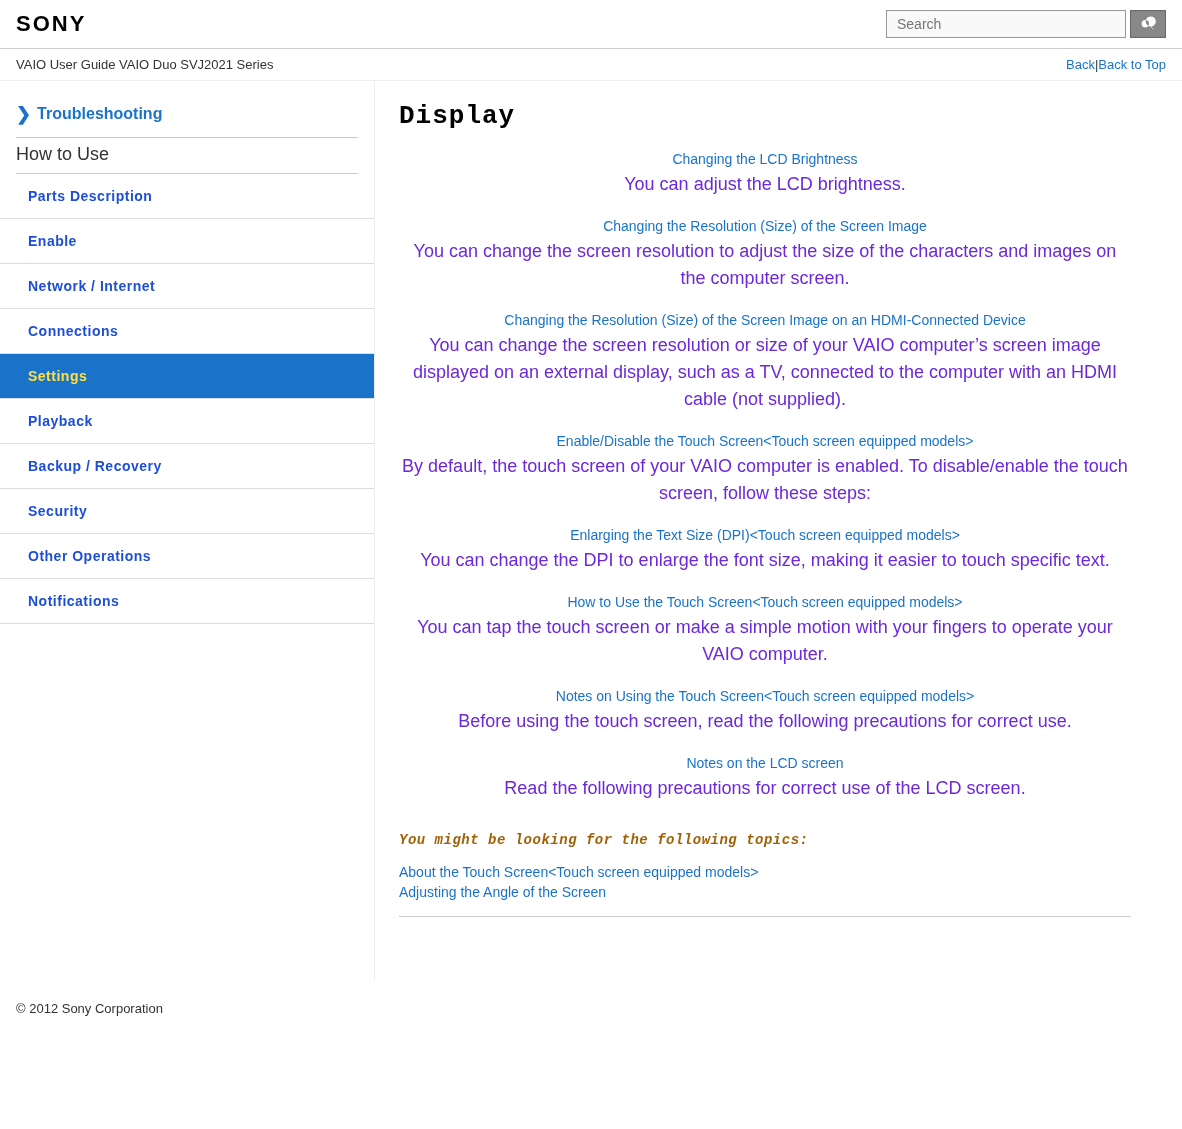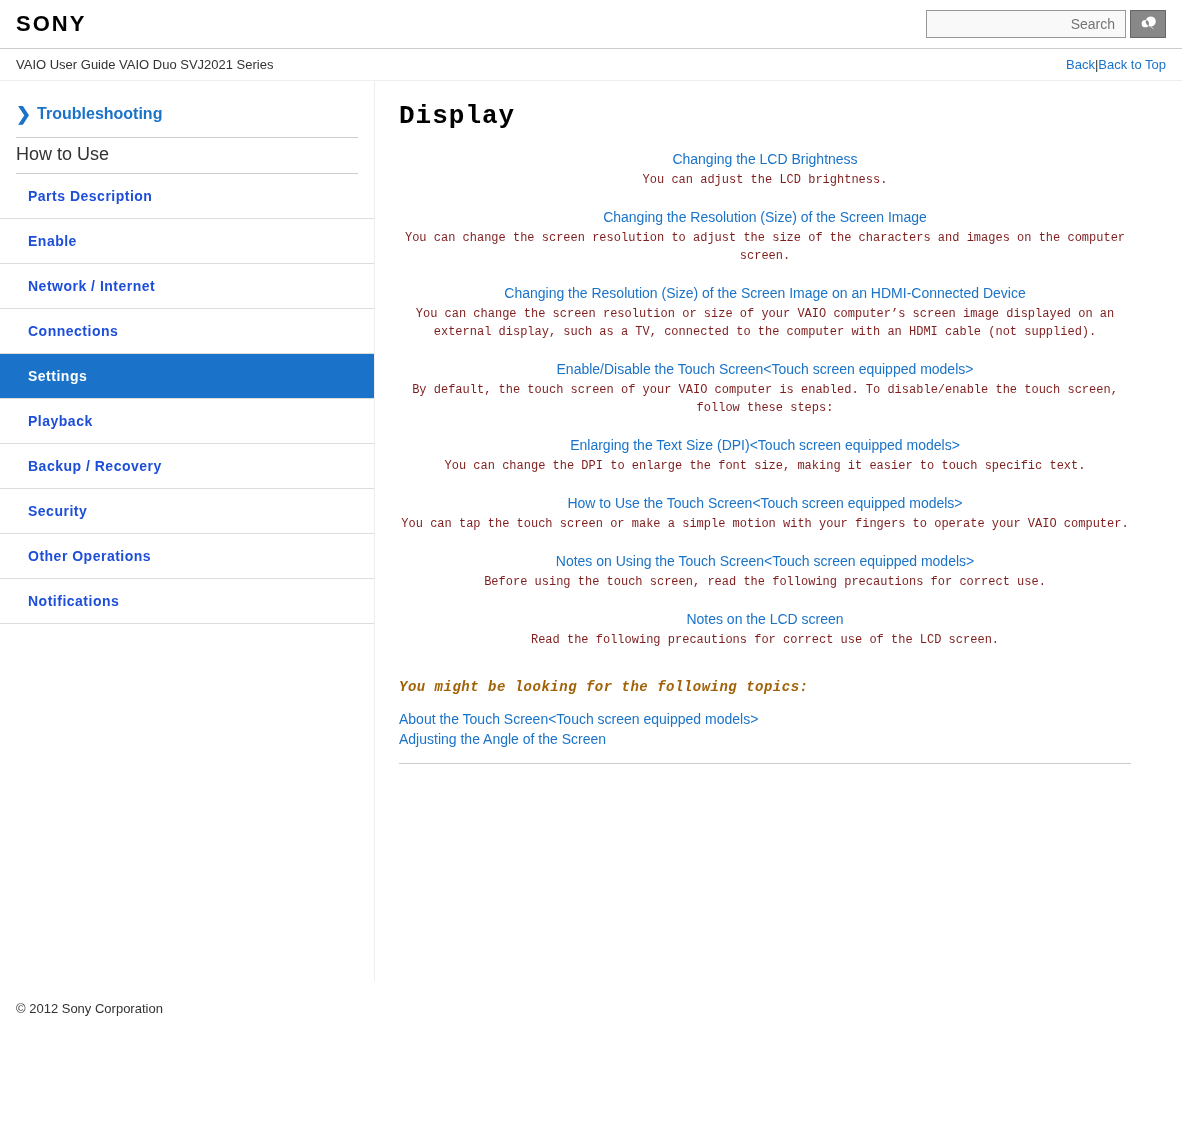--- a/index.html
+++ b/index.html
@@ -19,27 +19,26 @@
       letter-spacing: 2px;
       color: #000;
       font-family: 'Arial Black', sans-serif;
     }
     #search-area {
       display: flex;
       align-items: center;
       gap: 4px;
     }
     #search-input {
-      width: 200px;
+      width: 240px;
       padding: 5px 10px;
       border: 1px solid #999;
       font-size: 14px;
       color: #999;
       background: #f9f9f9;
-      text-align: right;
     }
     #search-button {
       width: 36px;
       height: 28px;
       background: #888;
       border: 1px solid #666;
       cursor: pointer;
       display: flex;
       align-items: center;
       justify-content: center;
@@ -110,21 +109,21 @@
       font-size: 14px;
       font-weight: bold;
       color: #1d4ed8;
       text-decoration: none;
       border-bottom: 1px solid #ddd;
       cursor: pointer;
       letter-spacing: 0.5px;
     }
     .sidebar-item.active {
       background: #1a73c8;
-      color: #ffffff;
+      color: #fde047;
     }
 
     
     #content {
       flex: 1;
       padding: 20px 24px;
       max-width: 780px;
     }
     #page-title {
       font-size: 26px;
@@ -139,25 +138,24 @@
 
     .content-link {
       color: #1a73c8;
       font-size: 14px;
       text-decoration: none;
       display: block;
       margin-bottom: 4px;
     }
 
     .content-desc {
-      color: #7f1d1d;
-      font-size: 12px;
+      color: #6d28d9;
+      font-size: 18px;
       line-height: 1.5;
       margin-bottom: 4px;
-      font-family: Liberation Mono, monospace;
     }
 
     .looking-for-section {
       margin-top: 30px;
       margin-bottom: 16px;
     }
     .looking-for-title {
       font-size: 14px;
       font-weight: bold;
       font-family: 'Courier New', monospace;

